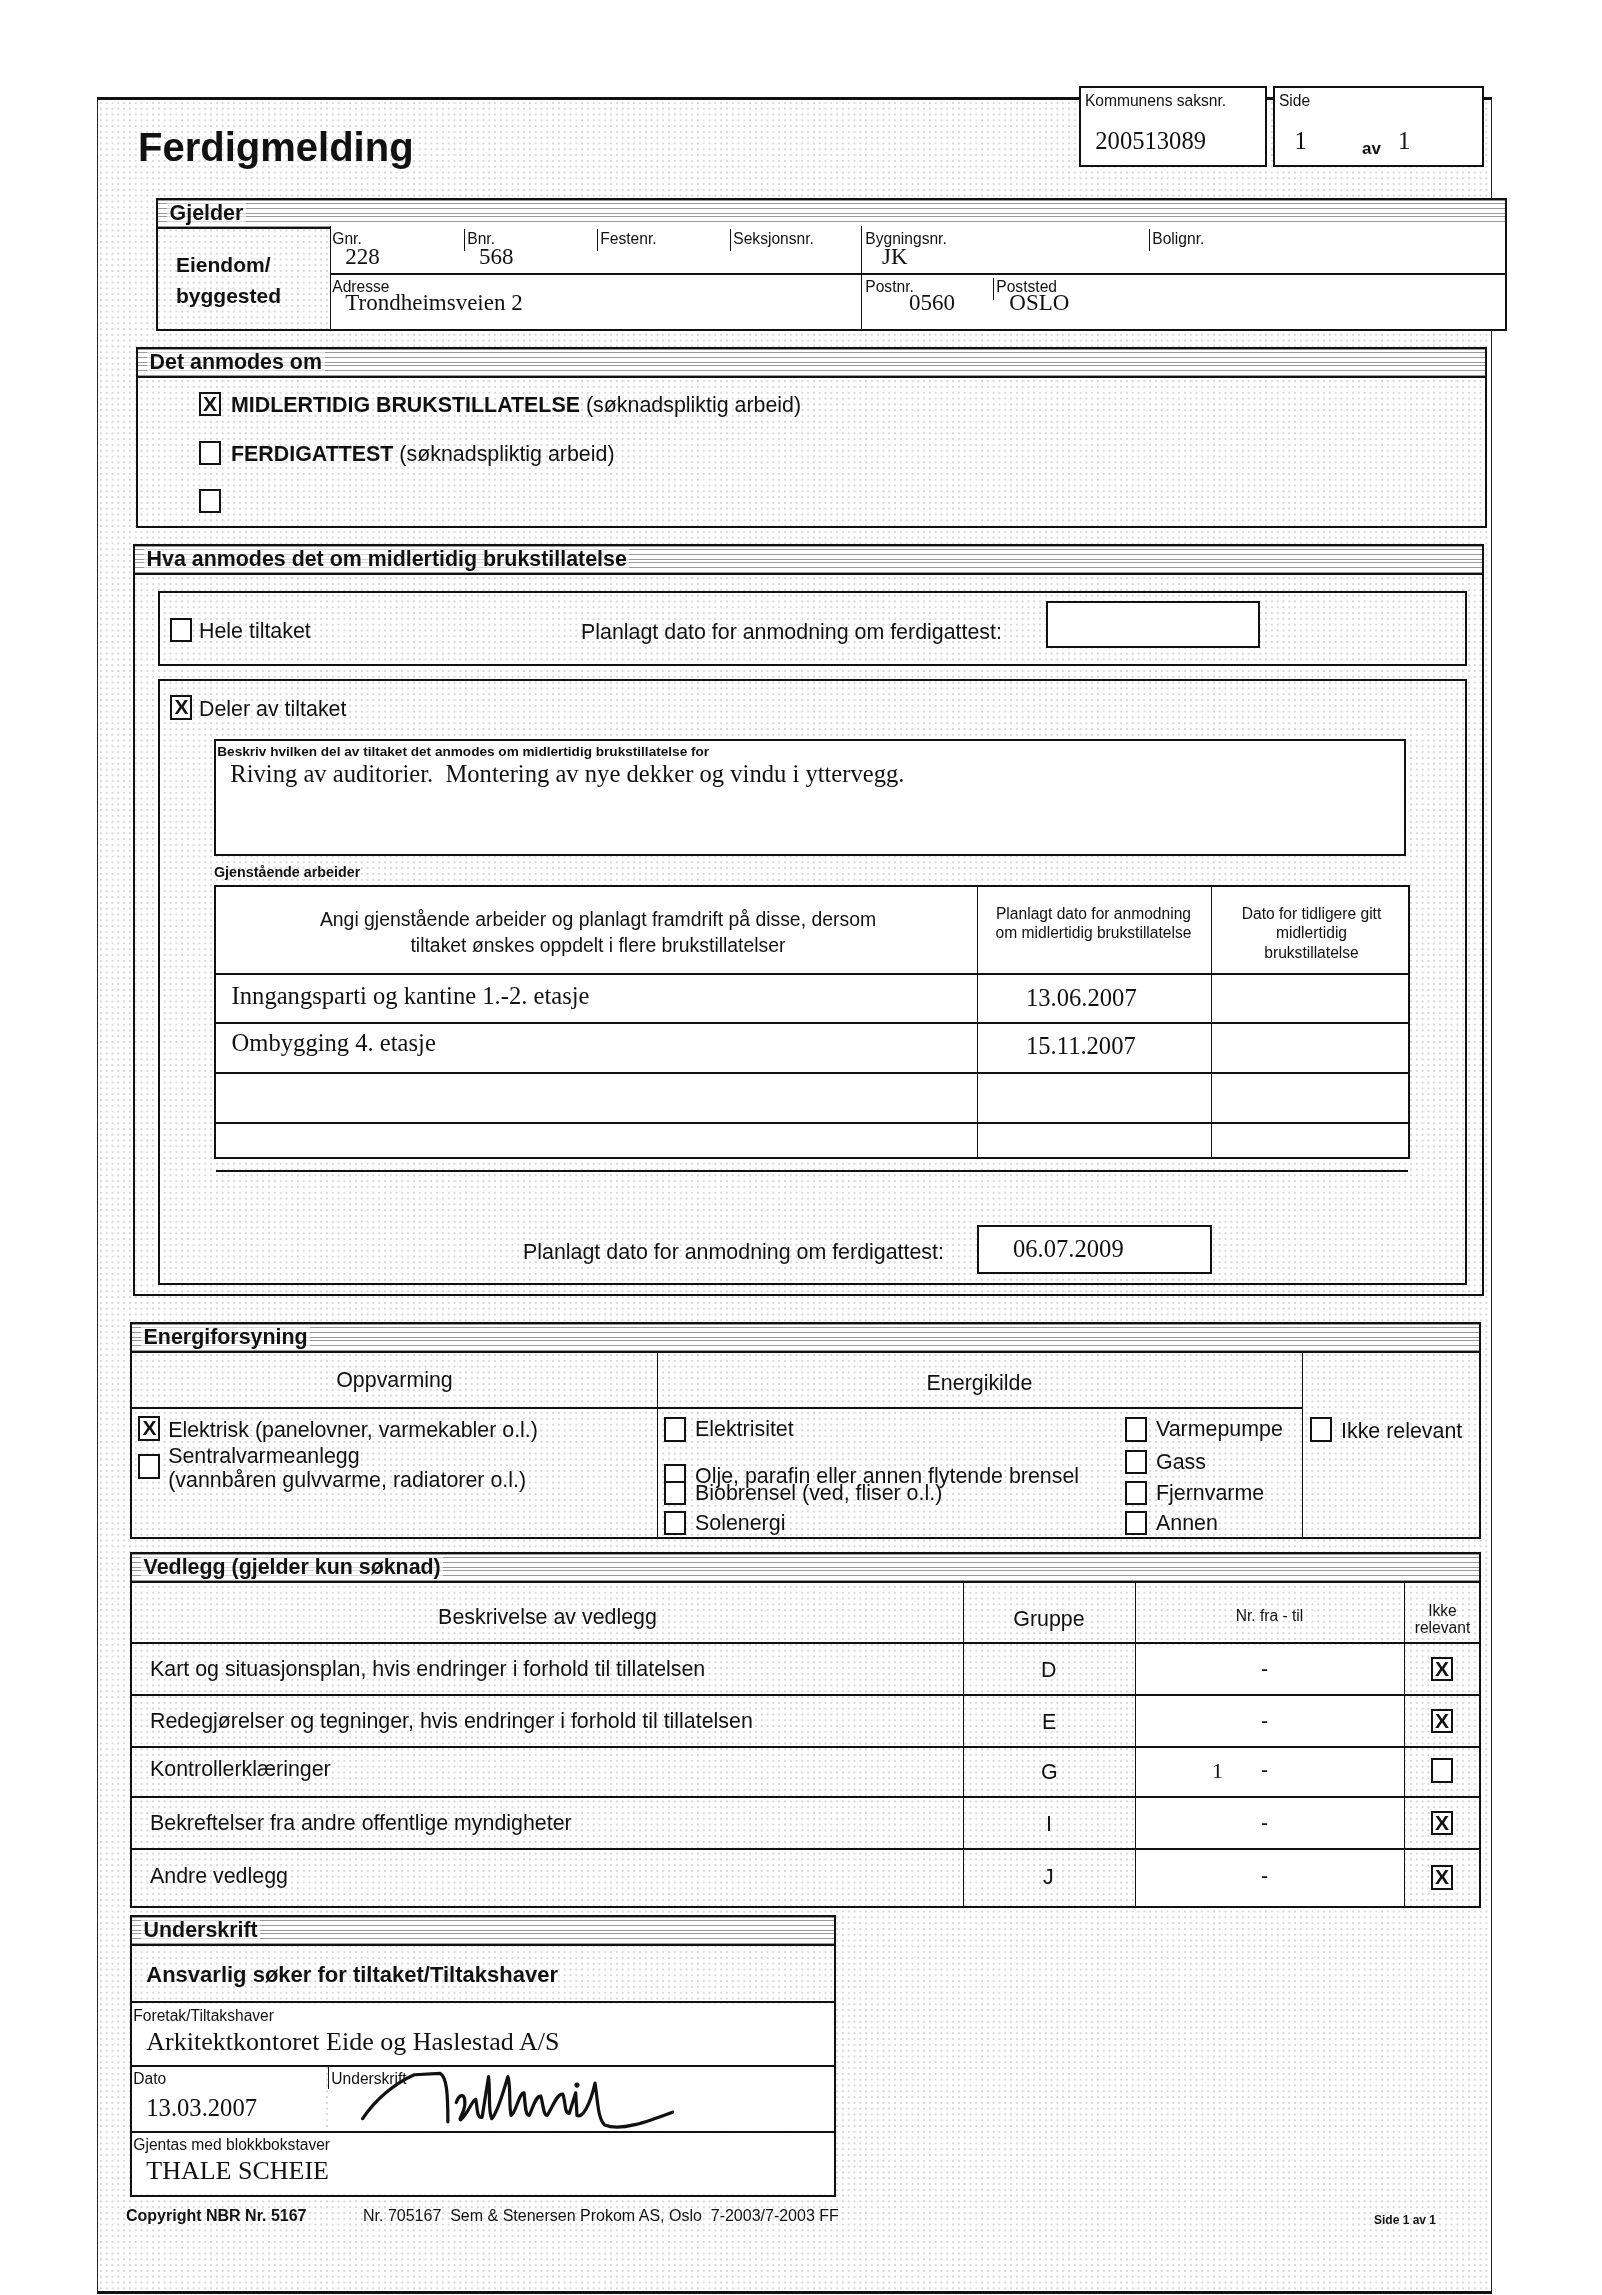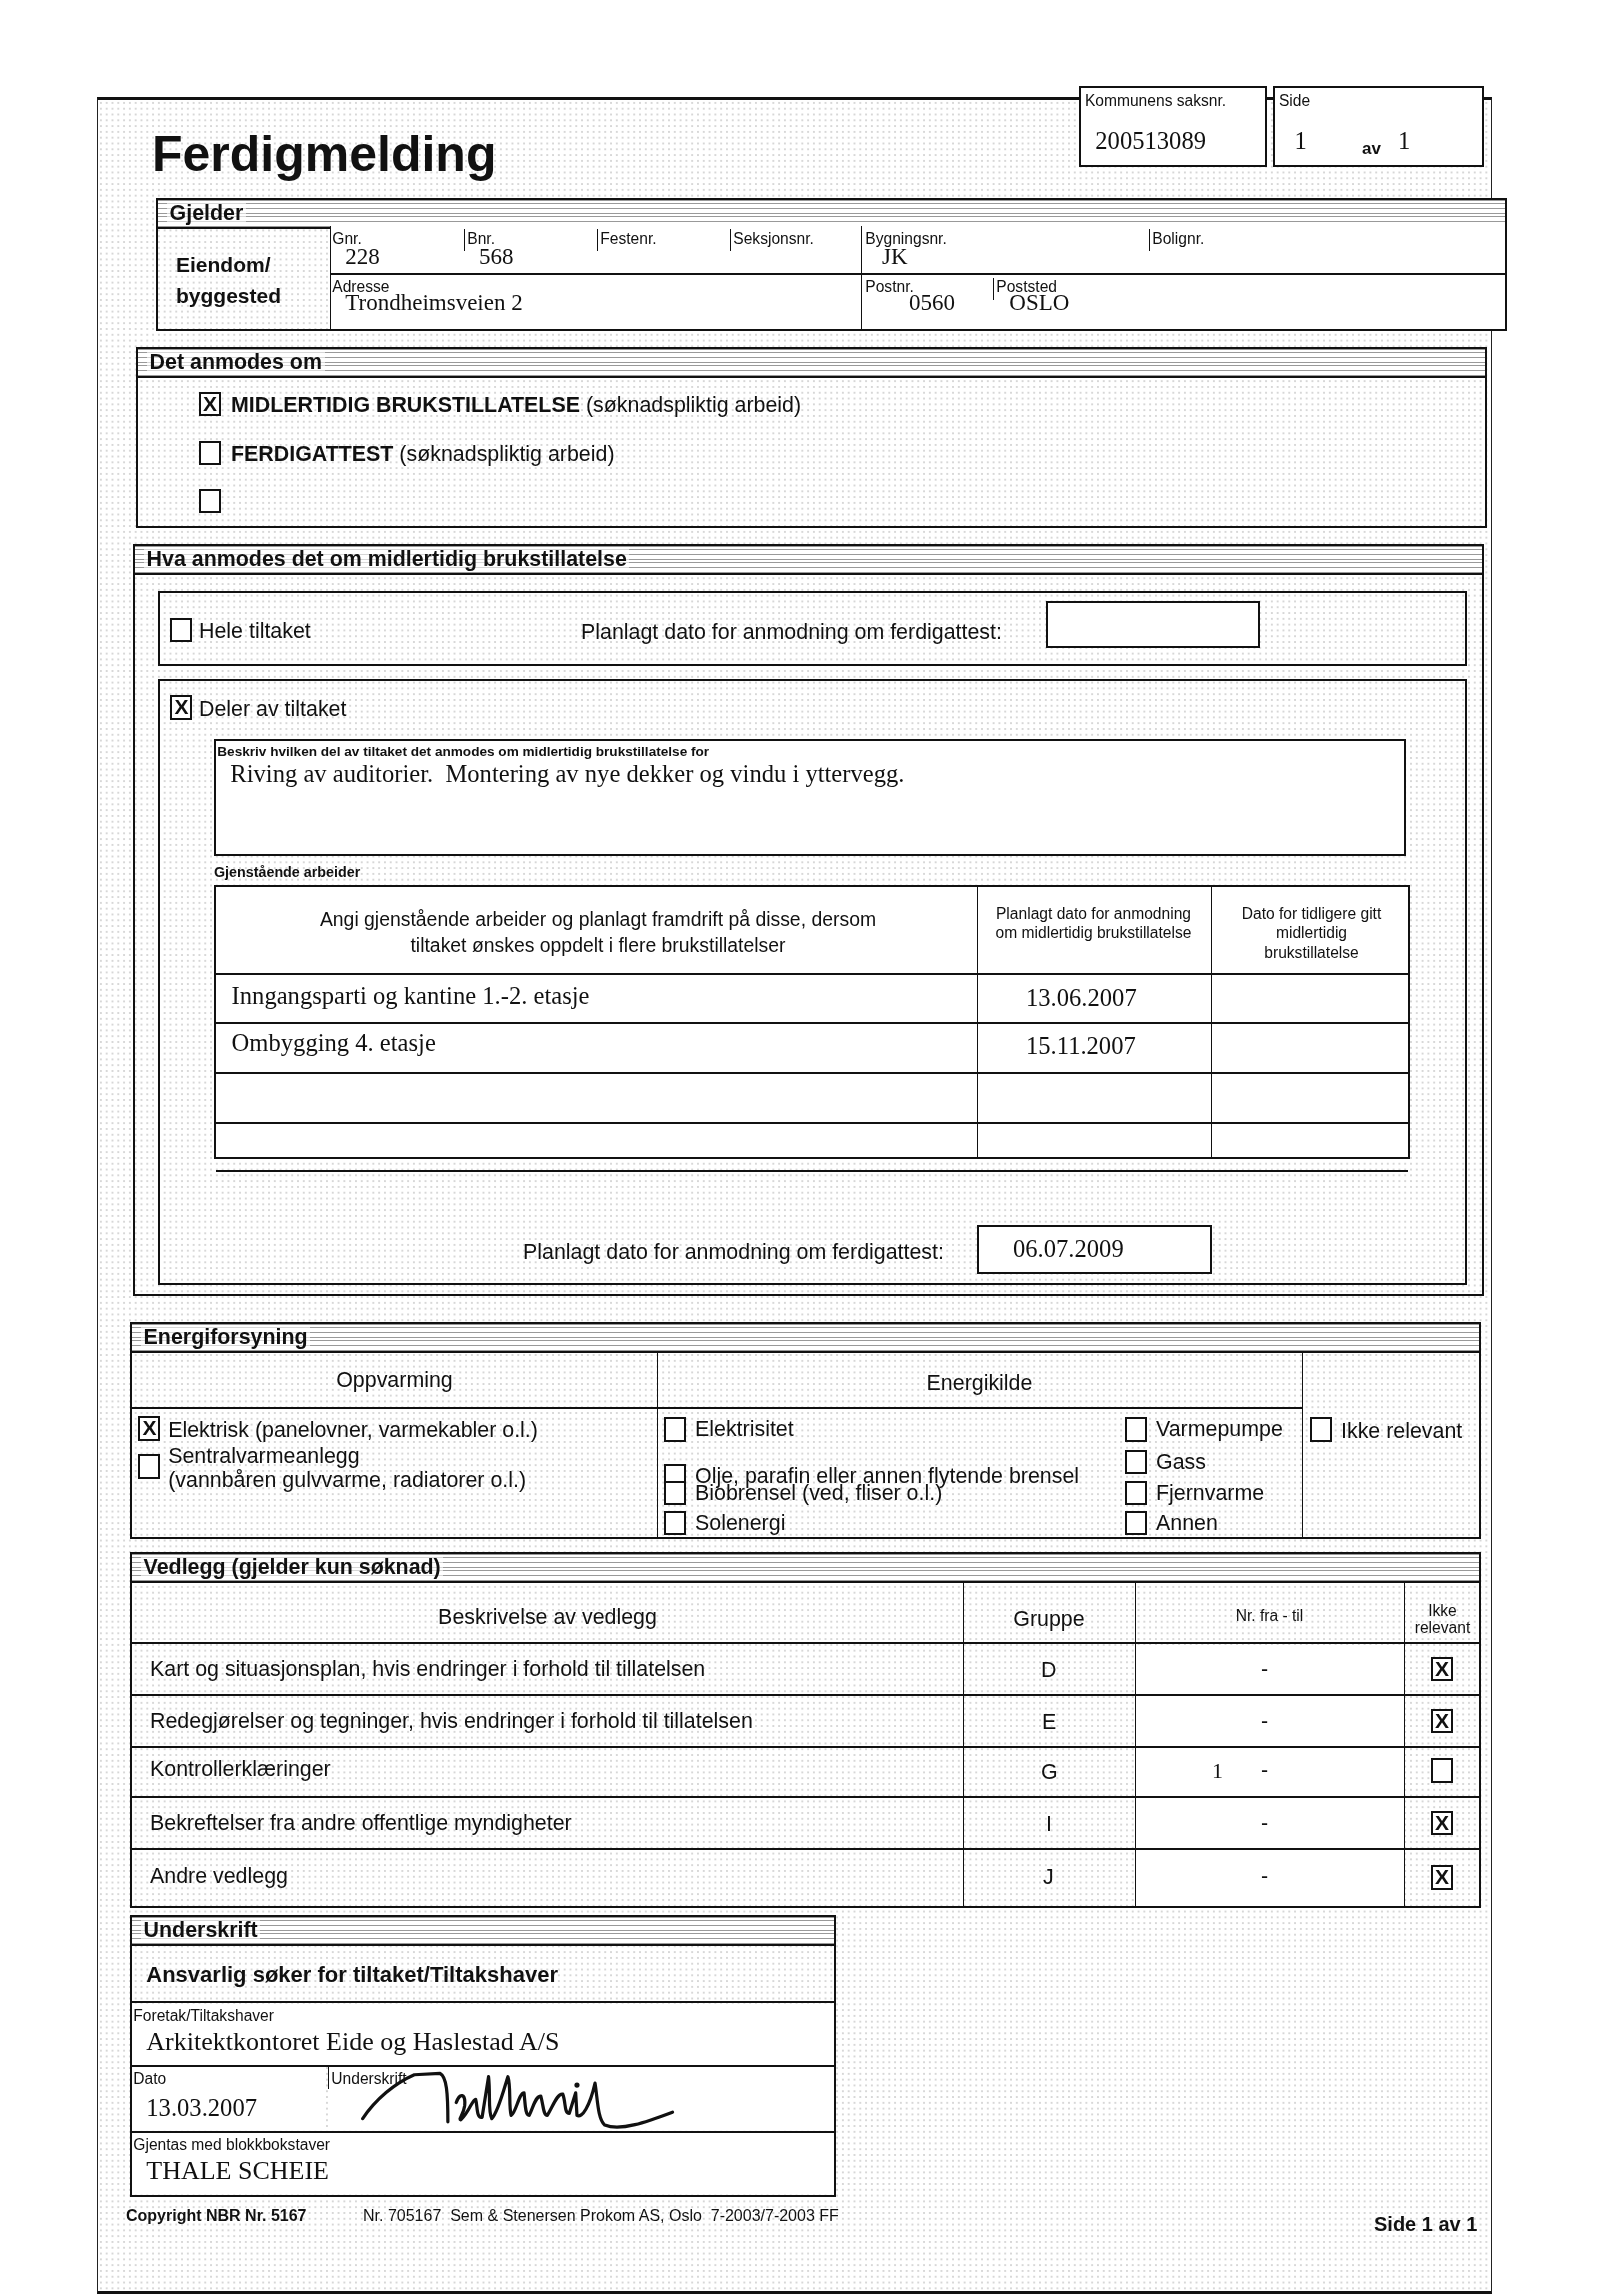--- a/index.html
+++ b/index.html
@@ -36,21 +36,21 @@
   .txt { font-size:21.4px; position:absolute; white-space:nowrap; }
   .vline { position:absolute; width:0; border-left:1.9px solid #111; }
   .hline { position:absolute; height:0; border-top:2.6px solid #111; }
   .sig-path { fill:none; stroke:#111; stroke-width:5; stroke-linecap:round; stroke-linejoin:round; }
 </style>
 </head>
 <body>
 
 <div class="page-frame"></div>
 
-<div class="abs" style="left:152px; top:125px; font-size:50px; font-weight:bold;">Ferdigmelding</div>
+<div class="abs" style="left:138px; top:125px; font-size:40px; font-weight:bold;">Ferdigmelding</div>
 
 <div class="abs white" style="left:1079px; top:86px; width:188px; height:81px; border:2.6px solid #111; box-sizing:border-box;">
   <div class="abs lbl" style="left:3.9px; top:3.9px;">Kommunens saksnr.</div>
   <div class="abs val" style="left:14.3px; top:39px;">200513089</div>
 </div>
 <div class="abs white" style="left:1273px; top:86px; width:211px; height:81px; border:2.6px solid #111; box-sizing:border-box;">
   <div class="abs lbl" style="left:3.9px; top:3.9px;">Side</div>
   <div class="abs val" style="left:19.4px; top:39px;">1</div>
   <div class="abs" style="left:87px; top:51px; font-size:17px; font-weight:bold;">av</div>
   <div class="abs val" style="left:123px; top:39px;">1</div>
@@ -337,14 +337,14 @@
   </div>
   <div class="hline" style="left:0; right:0; top:214px;"></div>
   <div class="abs white" style="left:0; top:216px; right:1px; height:61px;">
     <div class="abs lbl" style="left:1.3px; top:2.6px;">Gjentas med blokkbokstaver</div>
     <div class="abs val" style="left:14.3px; top:23px; font-size:26px;">THALE SCHEIE</div>
   </div>
 </div>
 
 <div class="abs" style="left:126px; top:2207px; font-size:16px; font-weight:bold;">Copyright NBR Nr. 5167</div>
 <div class="abs" style="left:363px; top:2207px; font-size:16px; white-space:pre;">Nr. 705167  Sem &amp; Stenersen Prokom AS, Oslo  7-2003/7-2003 FF</div>
-<div class="abs" style="left:1374px; top:2213px; font-size:20px; font-weight:bold;">Side 1 av 1</div>
+<div class="abs" style="left:1374px; top:2213px; font-size:12px; font-weight:bold;">Side 1 av 1</div>
 
 
 </body></html>

